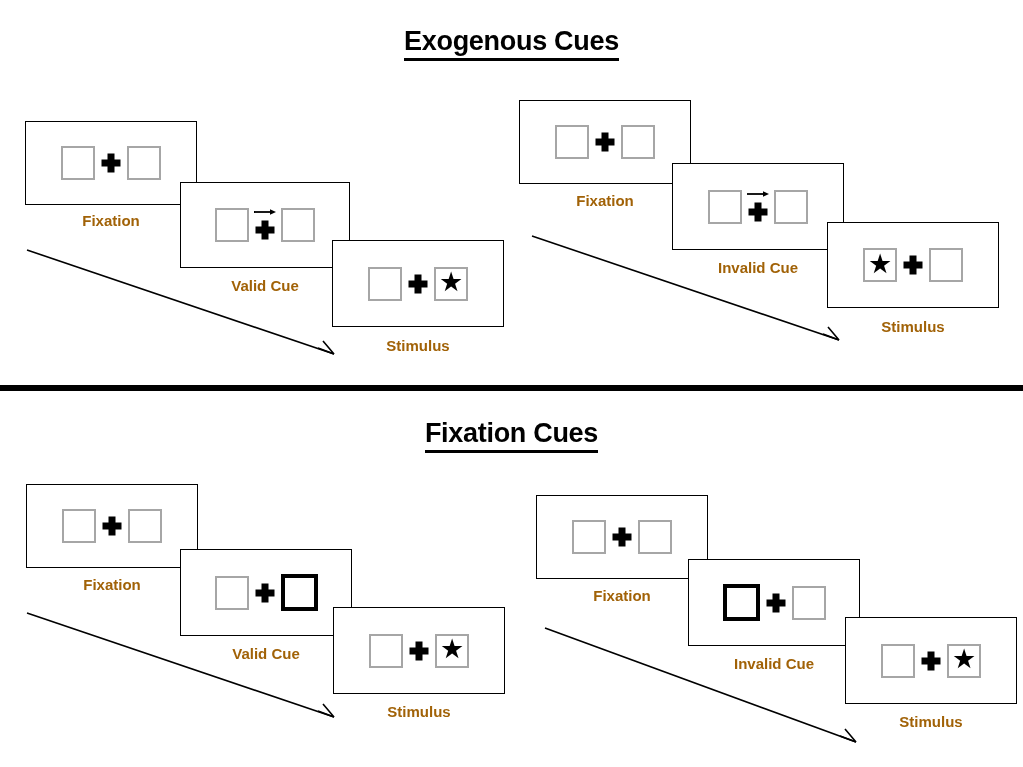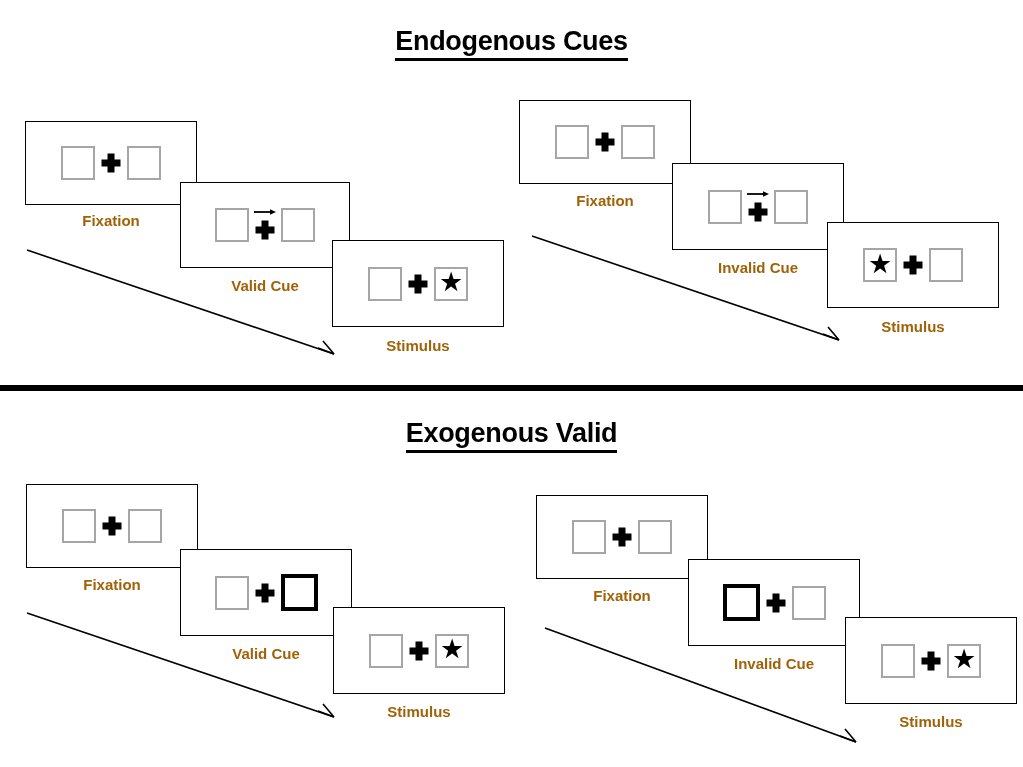--- a/index.html
+++ b/index.html
@@ -83,21 +83,21 @@
 
   
   .time-arrow{position:absolute;z-index:1;}
 </style>
 </head>
 <body>
 
 <div class="section" id="endogenous-section">
 
   <div class="section-title" style="top:26px;">
-    <span>Endogenous Cues</span>
+    <span>Exogenous Cues</span>
   </div>
 
   <svg class="time-arrow" style="left:22px;top:242px;" width="330" height="125">
     <line x1="5" y1="8" x2="312" y2="112" stroke="#000" stroke-width="1.6"></line>
     <path d="M312,112 L296,106 M312,112 L301,99" stroke="#000" stroke-width="1.6" fill="none"></path>
   </svg>
 
   <svg class="time-arrow" style="left:527px;top:228px;" width="330" height="125">
     <line x1="5" y1="8" x2="312" y2="112" stroke="#000" stroke-width="1.6"></line>
     <path d="M312,112 L296,106 M312,112 L301,99" stroke="#000" stroke-width="1.6" fill="none"></path>
@@ -199,21 +199,21 @@
   </div>
   <div class="caption" style="left:827px;top:318px;width:172px;">Stimulus</div>
 
 </div>
 
 <div class="divider"></div>
 
 <div class="section" id="exogenous-section">
 
   <div class="section-title" style="top:26px;">
-    <span>Exogenous Valid</span>
+    <span>Fixation Cues</span>
   </div>
 
   <svg class="time-arrow" style="left:22px;top:213px;" width="330" height="125">
     <line x1="5" y1="8" x2="312" y2="112" stroke="#000" stroke-width="1.6"></line>
     <path d="M312,112 L296,106 M312,112 L301,99" stroke="#000" stroke-width="1.6" fill="none"></path>
   </svg>
 
   <svg class="time-arrow" style="left:540px;top:228px;" width="335" height="135">
     <line x1="5" y1="8" x2="316" y2="122" stroke="#000" stroke-width="1.6"></line>
     <path d="M316,122 L300,116 M316,122 L305,109" stroke="#000" stroke-width="1.6" fill="none"></path>

